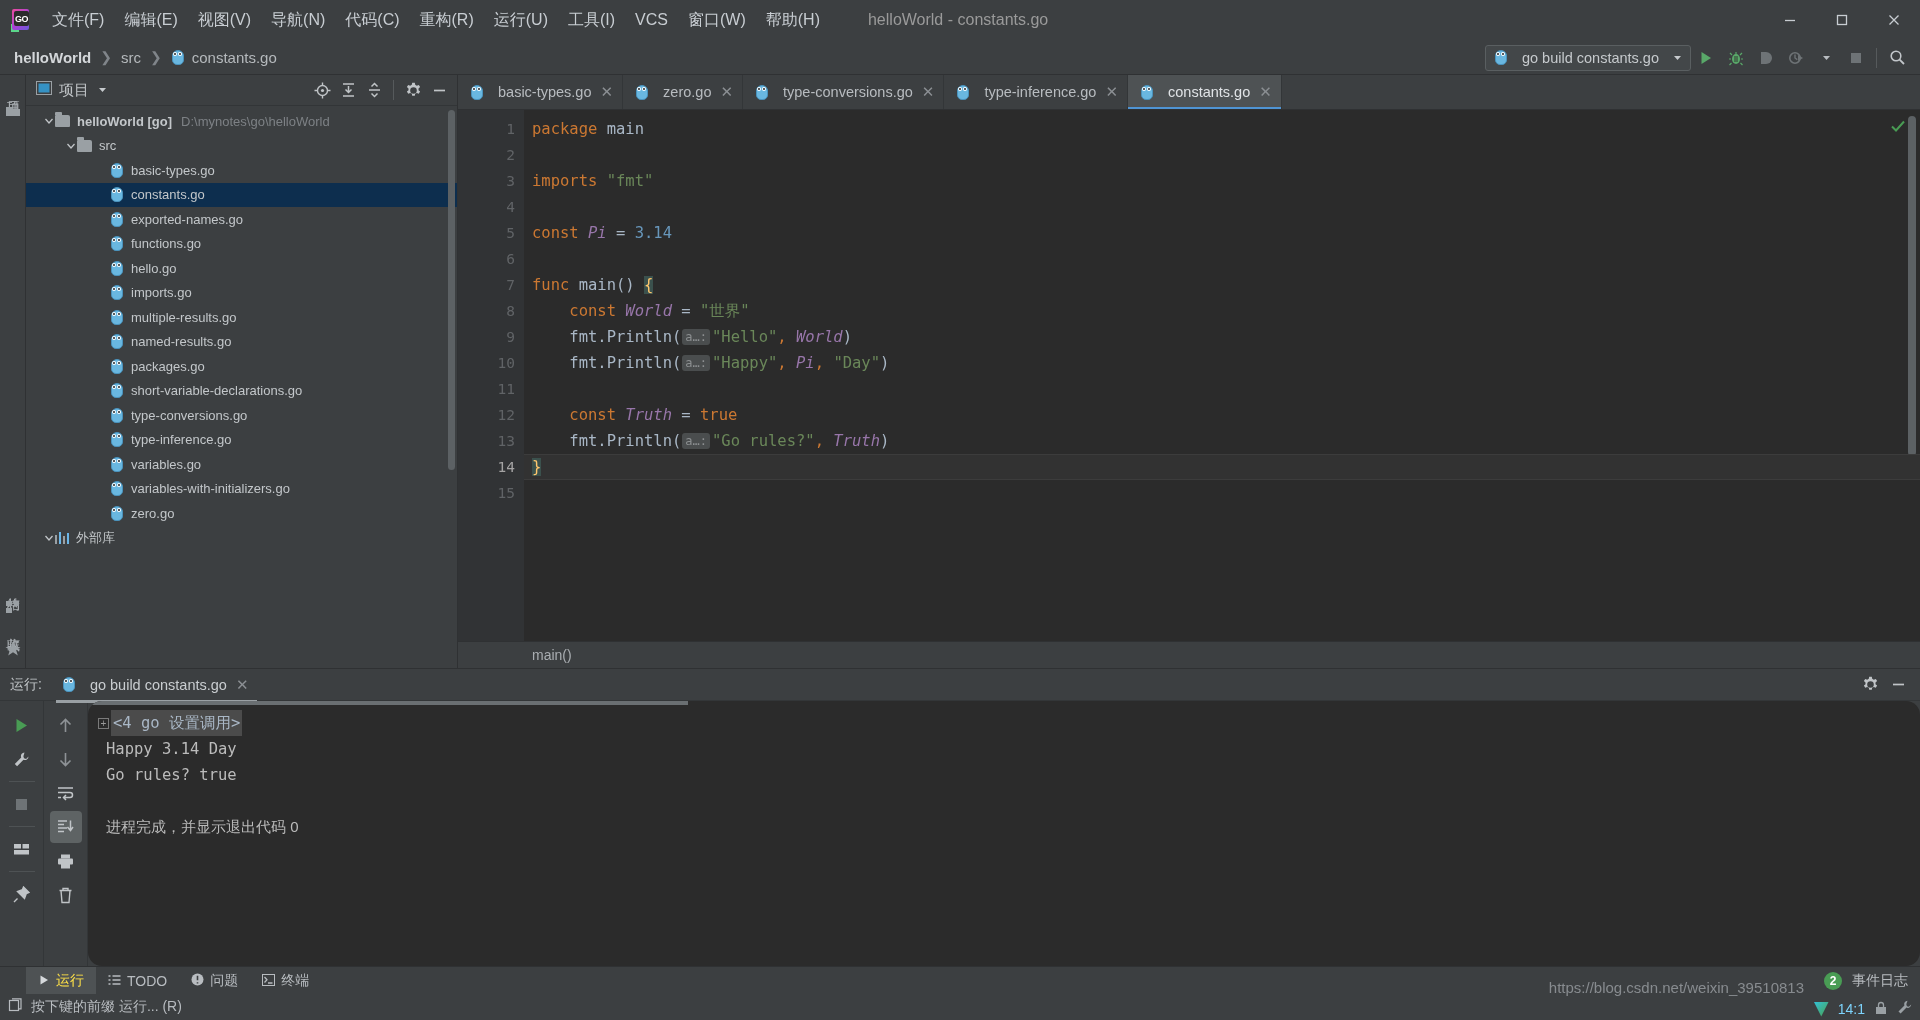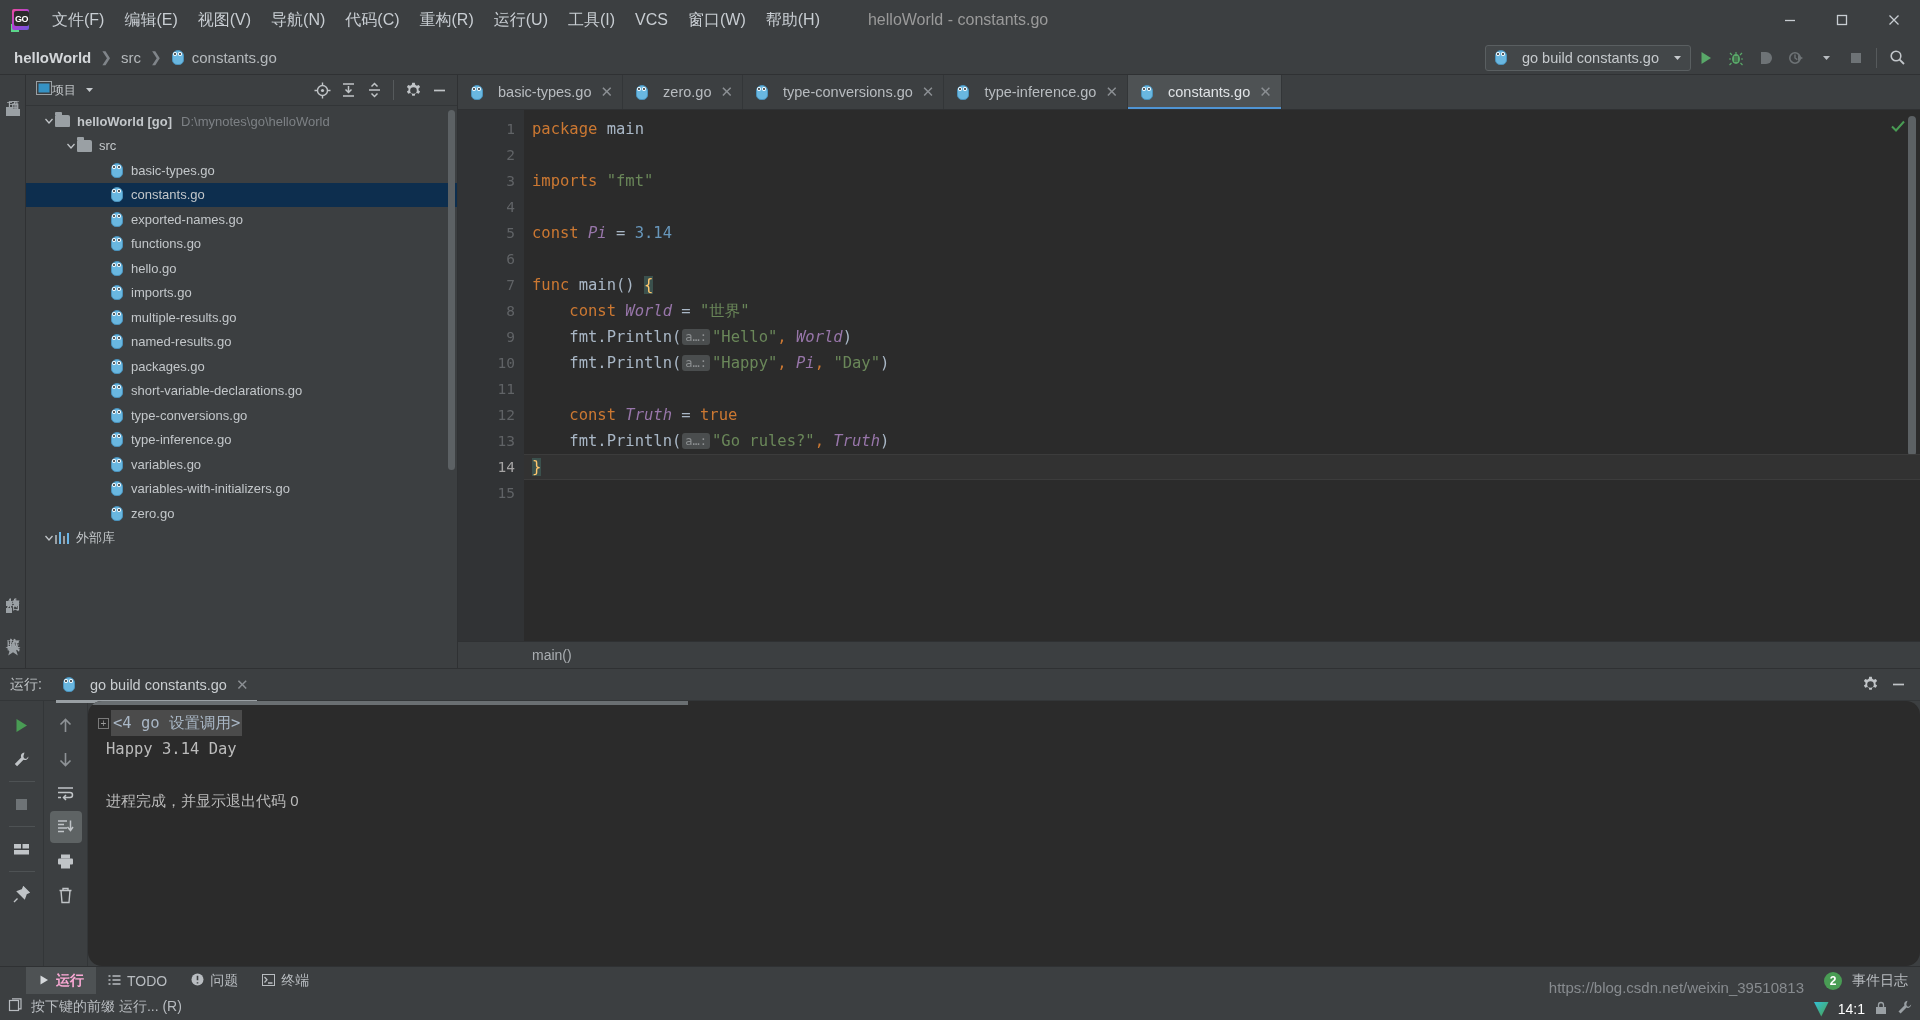--- a/index.html
+++ b/index.html
@@ -82,21 +82,21 @@
 
   
   .project-panel {
     width: 432px; flex: 0 0 432px; background: #3c3f41; display: flex; flex-direction: column;
     border-right: 1px solid #2f3133; min-height: 0;
   }
   .pp-header {
     height: 31px; display: flex; align-items: center; padding: 0 6px 0 10px; flex: 0 0 31px;
     border-bottom: 1px solid #323537;
   }
-  .pp-title { font-size: 12px; color: #c0c4c7; }
+  .pp-title { font-size: 15px; color: #c0c4c7; margin-left: 7px; }
   .pp-head-icons { margin-left: auto; display: flex; align-items: center; gap: 2px; }
   .pp-ic { width: 24px; height: 24px; display:flex; align-items:center; justify-content:center; }
 
   .tree { flex: 1 1 auto; overflow: hidden; padding-top: 3px; position: relative; font-size: 13px; }
   .trow { height: 24.5px; display: flex; align-items: center; white-space: nowrap; color: #c3c7ca; padding-right: 6px; }
   .trow.sel { background: #0d2e4e; }
   .chev { width: 13px; height: 13px; flex: 0 0 13px; display:flex; align-items:center; justify-content:center; }
   .folder { width:15px;height:12px;flex:0 0 15px; background:#9aa0a4; border-radius:1px 2px 1px 1px; position:relative; margin-right:7px; }
   .folder:before { content:''; position:absolute; left:0; top:-3px; width:7px; height:3px; background:#9aa0a4; border-radius:1px 1px 0 0; }
   .tlabel-bold { font-weight: bold; }
@@ -186,27 +186,27 @@
     display:inline-block; width:11px; height:11px; border:1px solid #7a7a7a; color:#9a9a9a;
     font-size:10px; line-height:9px; text-align:center; margin-right:2px; position:relative; top:-1px;
     font-family:"Liberation Sans",sans-serif;
   }
   .con-sb { position:absolute; left:0px; top:0px; width:600px; height:4px; background:#6a6f72; }
 
   
   .statusbar { height: 28px; flex:0 0 28px; background:#3c3f41; display:flex; align-items:center; border-top:1px solid #2f3133; position:relative;}
   .sb-tools { display:flex; align-items:center; height:28px; }
   .sb-tab { display:flex; align-items:center; gap:6px; font-size:14px; color:#b8bcc0; padding: 0 12px; height:28px; }
-  .sb-tab.active { background:#4e5254; color:#f9a8d4;font-weight:bold; }
+  .sb-tab.active { background:#4e5254; color:#fde047; }
   .sb-right { margin-left:auto; display:flex; align-items:center; gap:10px; padding-right:12px; font-size:14px; color:#b8bcc0;}
   .badge-2 { width:18px; height:18px; border-radius:50%; background:#499c54; color:#fff; font-size:12px;
              display:flex; align-items:center; justify-content:center; font-weight:bold;}
   .hintbar { height: 26px; flex:0 0 26px; background:#3c3f41; display:flex; align-items:center; padding-left:8px; gap:8px; font-size:14px; color:#b8bcc0; position:relative;}
   .watermark { position:absolute; right: 116px; bottom: 24px; font-size:15px; color:#8e9296; opacity:0.92; }
-  .wm2 { position:absolute; right: 8px; bottom: 2px; display:flex; align-items:center; gap:9px; font-size:14px; color:#ffffff;}
+  .wm2 { position:absolute; right: 8px; bottom: 2px; display:flex; align-items:center; gap:9px; font-size:14px; color:#7dd3fc;}
   .vcs-v { width:15px;height:15px; background:linear-gradient(135deg,#33c1d6,#4a9e4a); clip-path:polygon(0 0,100% 0,50% 100%); }
 </style>
 </head>
 <body>
 
 <div class="app">
 
   <div class="menubar">
     <div class="logo">
       <div class="l3"></div>
@@ -808,20 +808,21 @@
           <svg width="17" height="17" viewBox="0 0 17 17">
               <path d="M2.5 3.5 h12 M6 3.5 V1.5 h5 V3.5 M4 3.5 l1 12 h7 l1-12" stroke="#c0c4c7" stroke-width="1.4" fill="none"></path>
             </svg>
         </div>
       </div>
 
       <div class="console">
         <div class="con-sb"></div>
         <div class="conline"><span class="fold-sq">+</span><span class="cmdline">&lt;4 go 设置调用&gt;</span></div>
         <div class="conline" style="padding-left:8px">Happy 3.14 Day</div>
+        <div class="conline" style="padding-left:8px">Go rules? true</div>
         <div class="conline" style="padding-left:8px"></div>
         <div class="conline" style="padding-left:8px;font-family:'Liberation Sans',sans-serif;font-size:15px">进程完成，并显示退出代码 0</div>
       </div>
     </div>
   </div>
 
   <div class="statusbar">
     <div style="width:26px"></div>
     <div class="sb-tools">
       <div class="sb-tab active">

